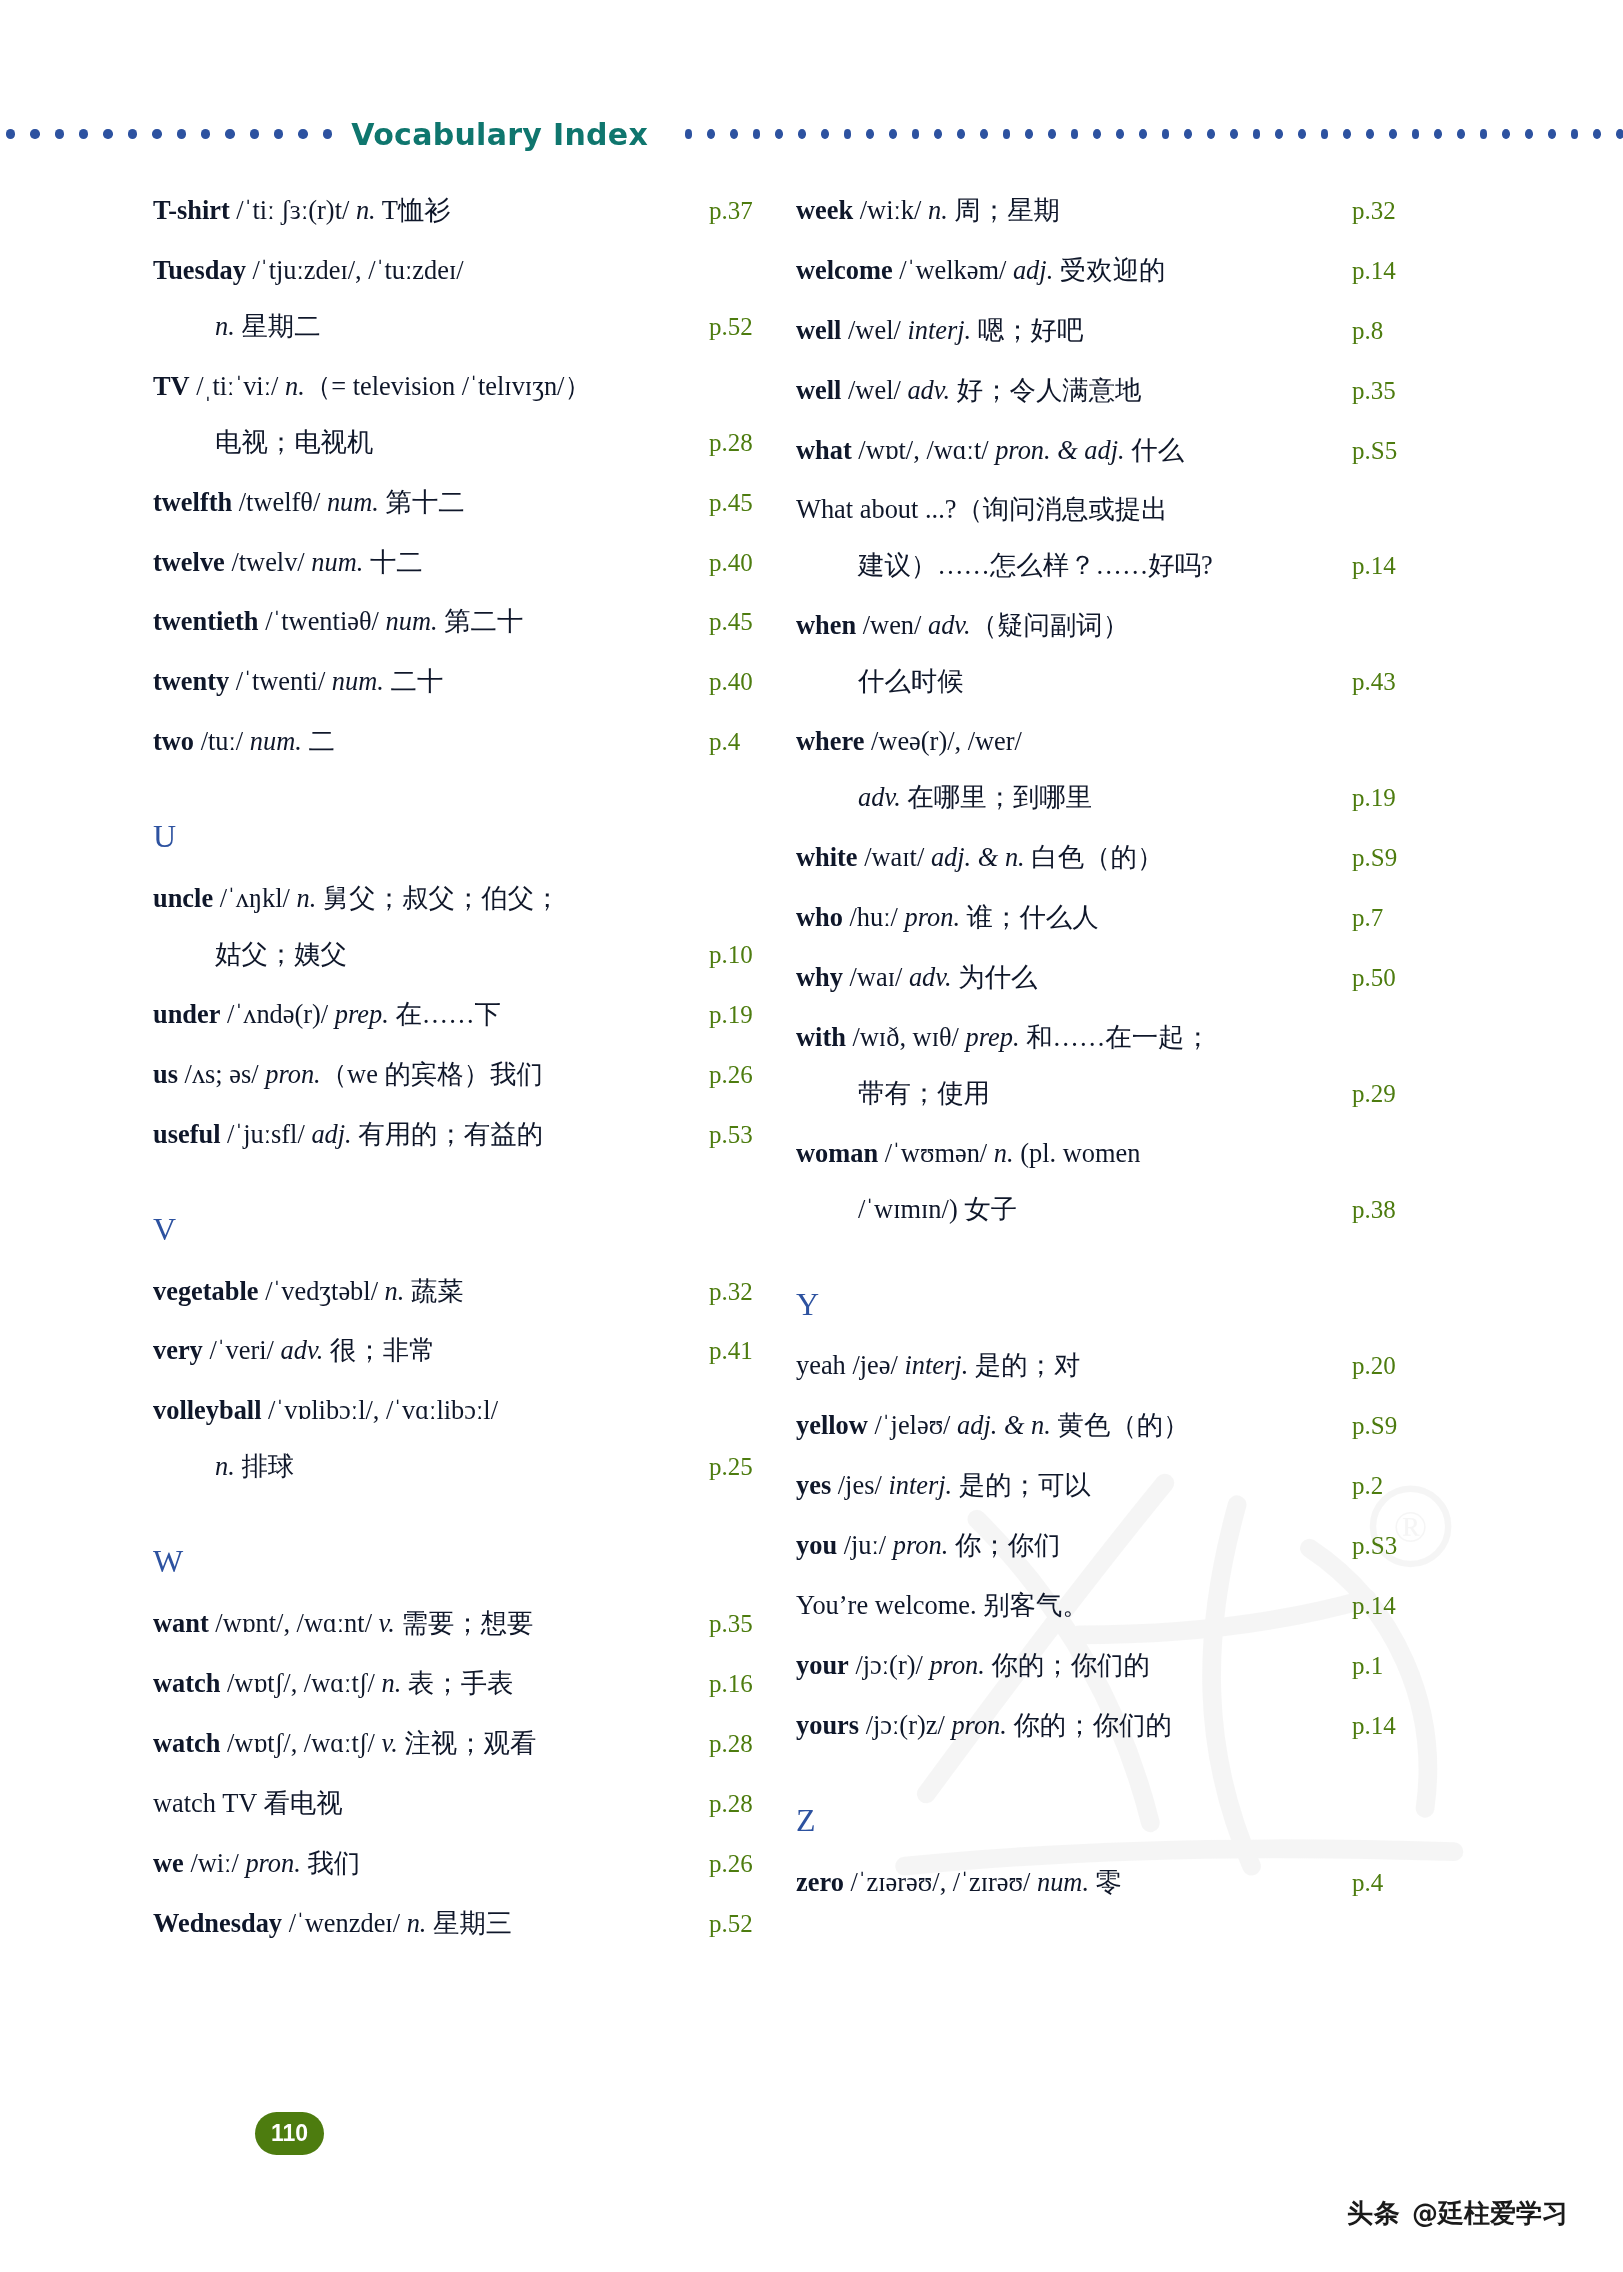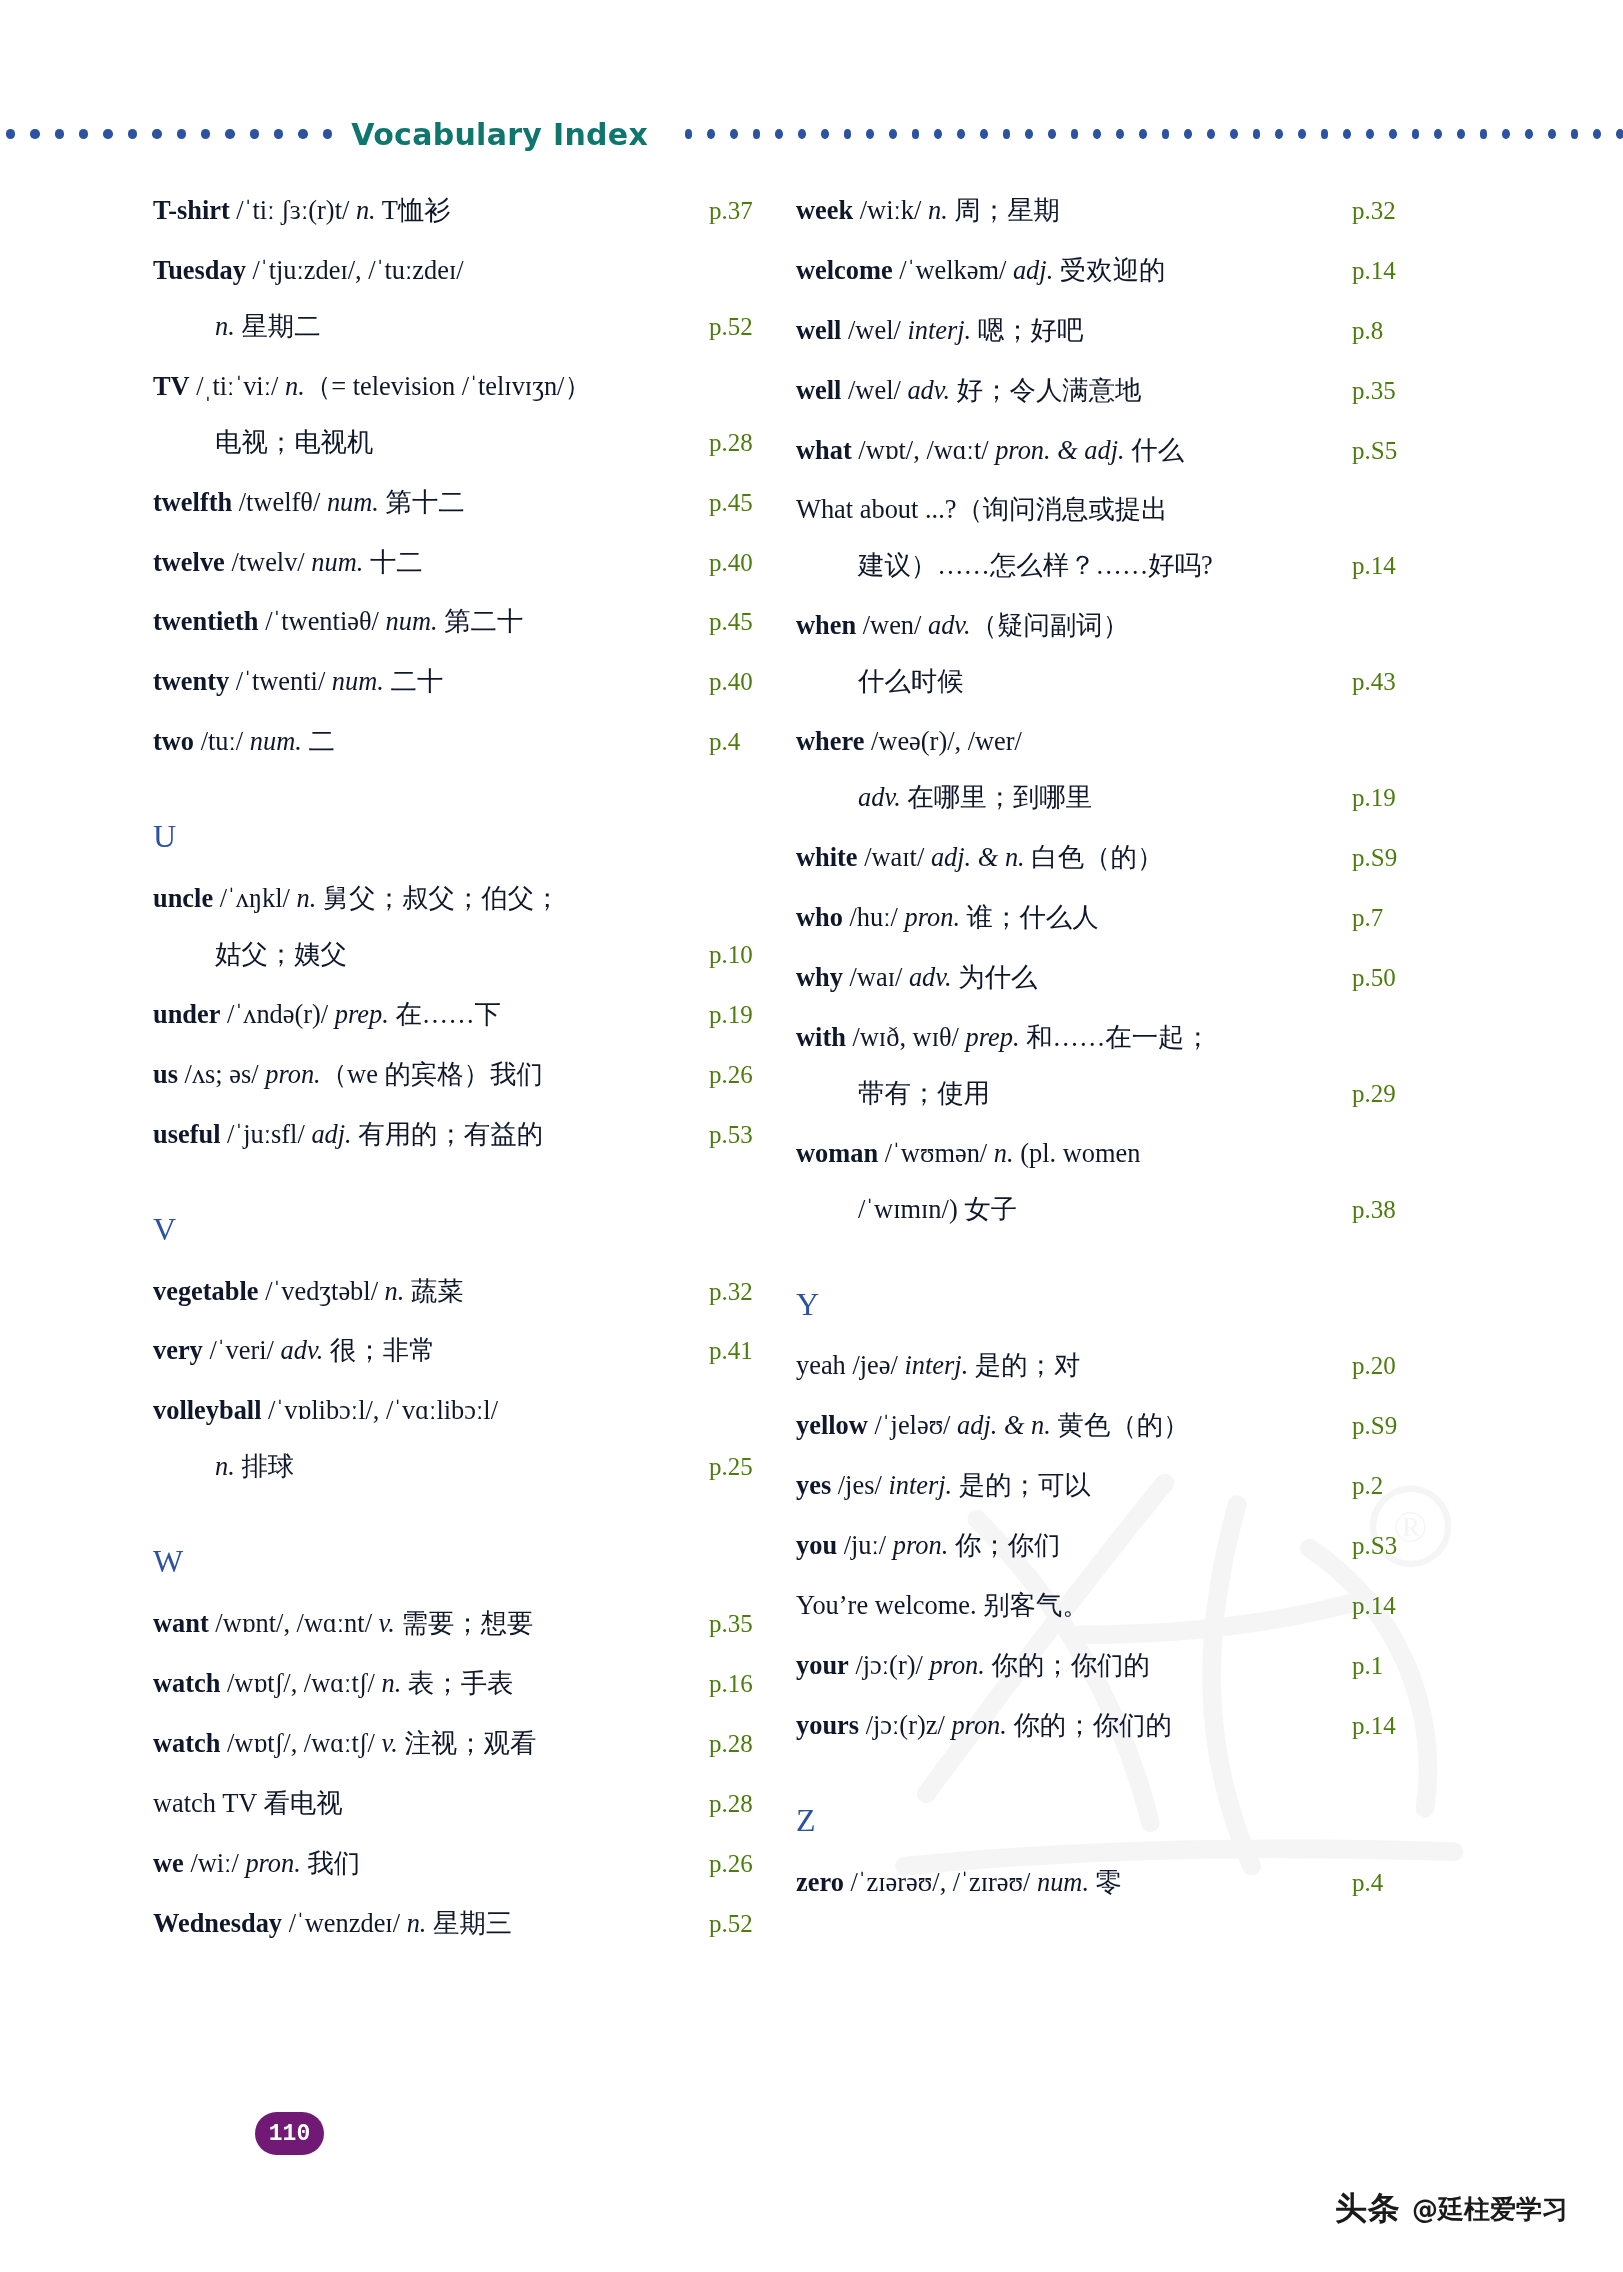--- a/index.html
+++ b/index.html
@@ -111,41 +111,41 @@
     margin:0;
   }
   .gap-top{margin-top:38px;}
   .gap-small{margin-top:5.8px;}
 
   
   .pageno{
     position:absolute;
     left:255px; top:2112px;
     width:69px;height:43px;
-    background:#701a75;
+    background:#4d7c0f;
     border-radius:22px;
     display:flex;align-items:center;justify-content:center;
     color:#ffffff;
-    font-family:Liberation Mono, monospace;
+    font-family:Liberation Sans, sans-serif;
     font-weight:bold;
     font-size:23px;
   }
 
   
   .credit{
     position:absolute;
     right:56px; bottom:42px;
     display:flex;
     align-items:center;
     gap:11.6px;
     color:#1a1a1a;
   }
   .credit .brand{
     font-family:"DejaVu Sans", sans-serif;
-    font-size:32px;
+    font-size:26px;
     font-weight:bold;
     letter-spacing:0.7px;
   }
   .credit .at{
     font-family:"DejaVu Sans", sans-serif;
     font-size:26px;
     font-weight:bold;
   }
 </style>
 </head>

